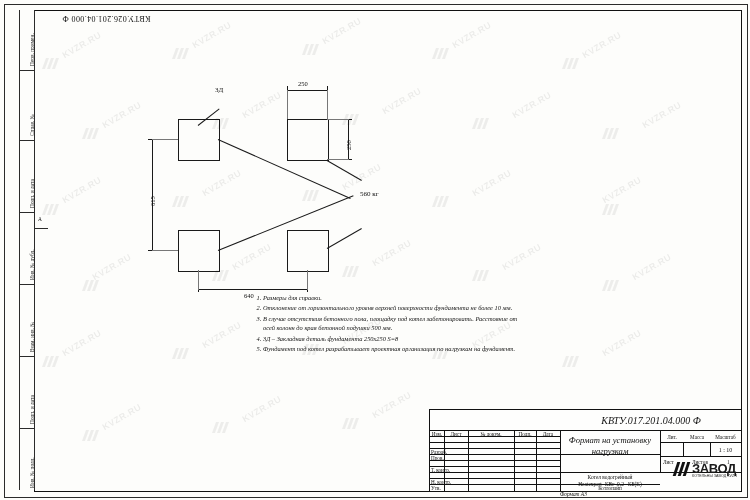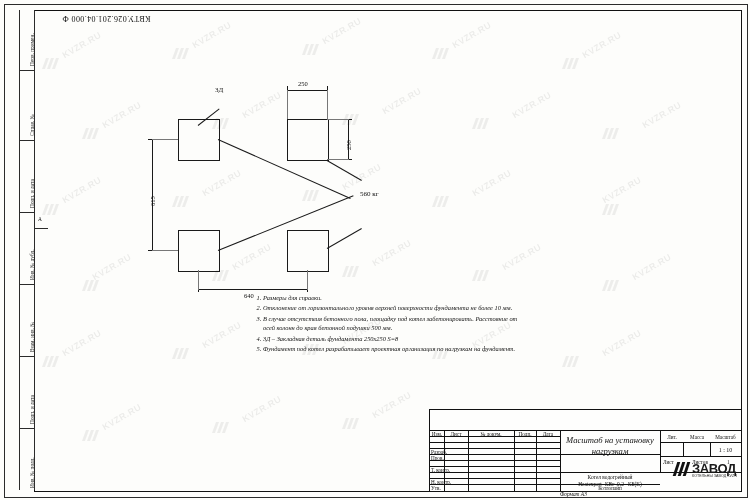--- a/index.html
+++ b/index.html
@@ -333,35 +333,36 @@
 
     <div class="ln v" style="left:14px;top:20px;height:61px;"></div>
     <div class="ln v" style="left:38px;top:20px;height:61px;"></div>
     <div class="ln v" style="left:84px;top:20px;height:61px;"></div>
     <div class="ln v" style="left:106px;top:20px;height:61px;"></div>
     <div class="ln v" style="left:130px;top:20px;height:61px;"></div>
     <div class="ln v" style="left:230px;top:20px;height:42px;"></div>
     <div class="ln v" style="left:253px;top:32px;height:14px;"></div>
     <div class="ln v" style="left:280px;top:32px;height:14px;"></div>
 
+    <div class="cell big cc" style="left:135px;top:5px;width:172px;">КВТУ.017.201.04.000 Ф</div>
 
     <div class="cell cc" style="left:0;top:21.5px;width:14px;">Изм.</div>
     <div class="cell cc" style="left:14px;top:21.5px;width:24px;">Лист</div>
     <div class="cell cc" style="left:38px;top:21.5px;width:46px;">№ докум.</div>
     <div class="cell cc" style="left:84px;top:21.5px;width:22px;">Подп.</div>
     <div class="cell cc" style="left:106px;top:21.5px;width:24px;">Дата</div>
 
     <div class="cell" style="left:1px;top:39.5px;">Разраб.</div>
     <div class="cell" style="left:1px;top:45.5px;">Пров.</div>
     <div class="cell" style="left:1px;top:57.5px;">Т. контр.</div>
     <div class="cell" style="left:1px;top:69.5px;">Н. контр.</div>
     <div class="cell" style="left:1px;top:75.5px;">Утв.</div>
 
     <div class="cell ttl" style="left:132px;top:25px;width:96px;">
-      <div>Масштаб на установку</div>
+      <div>Формат на установку</div>
       <div>нагрузкам</div>
     </div>
 
     <div class="cell cc" style="left:132px;top:64px;width:96px;font-size:5.4px;">Котел водогрейный</div>
     <div class="cell cc" style="left:132px;top:71px;width:96px;font-size:5.4px;">Heatexpert -КВг–0,2– КБ(К)</div>
 
     <div class="cell cc" style="left:231px;top:25px;width:22px;">Лит.</div>
     <div class="cell cc" style="left:254px;top:25px;width:26px;">Масса</div>
     <div class="cell cc" style="left:281px;top:25px;width:29px;">Масштаб</div>
     <div class="cell cc" style="left:281px;top:37px;width:29px;font-size:6px;">1 : 10</div>

